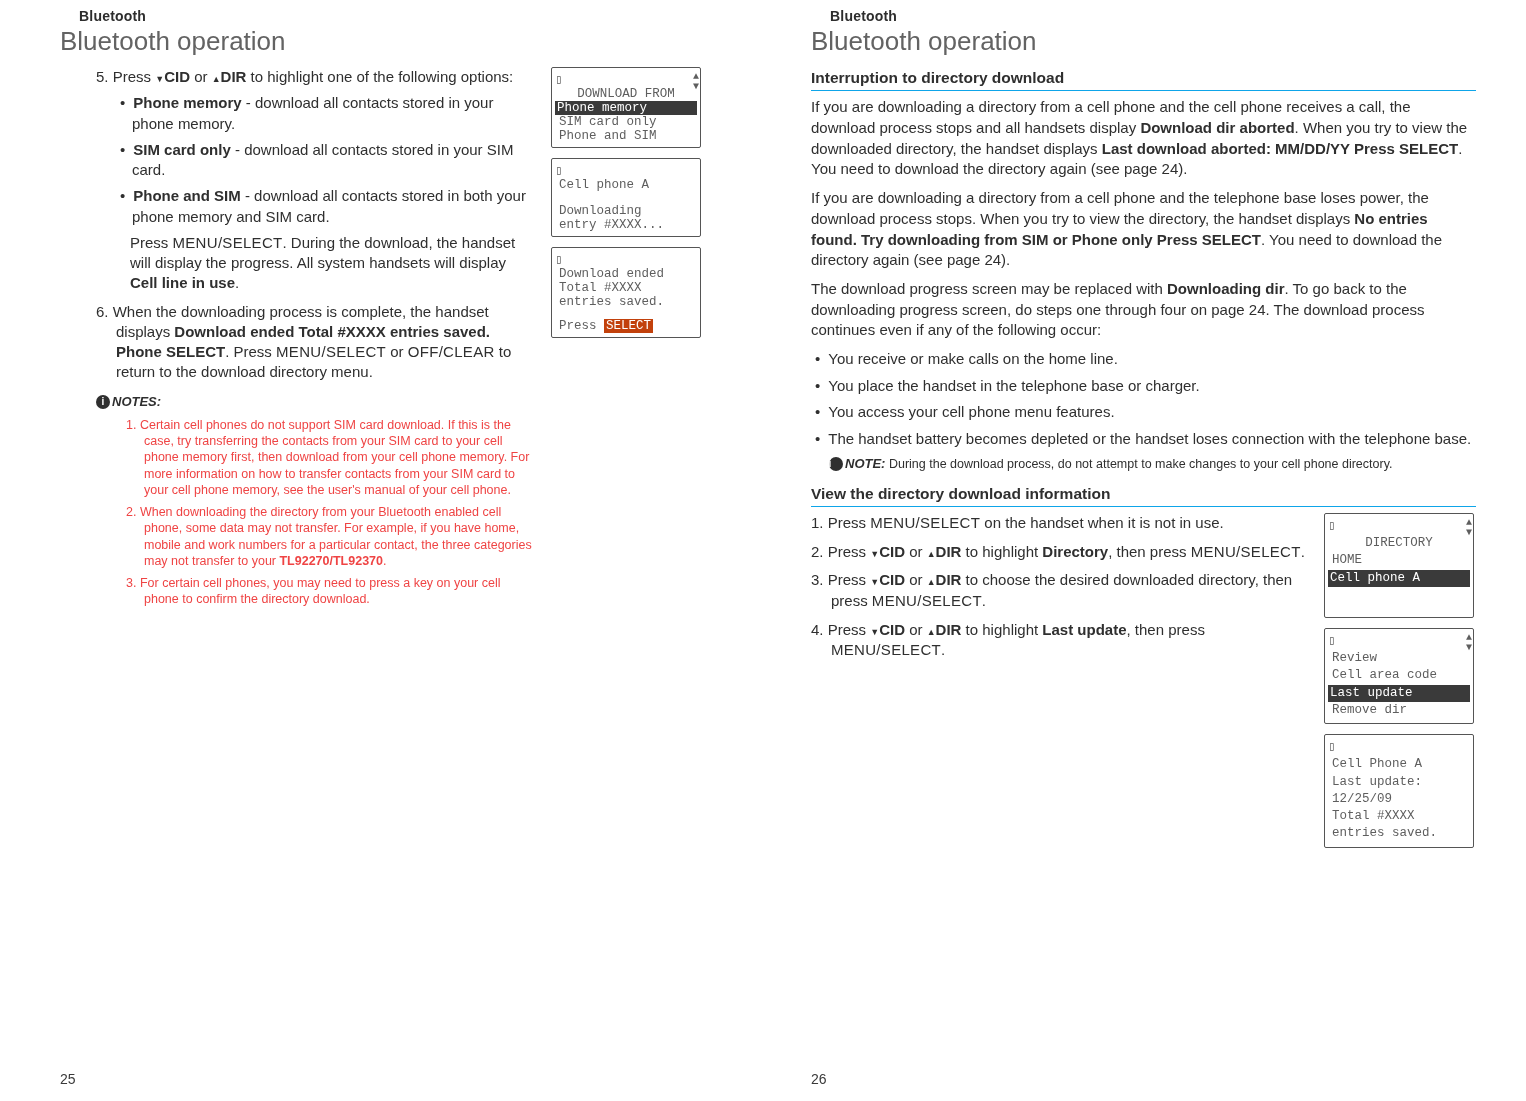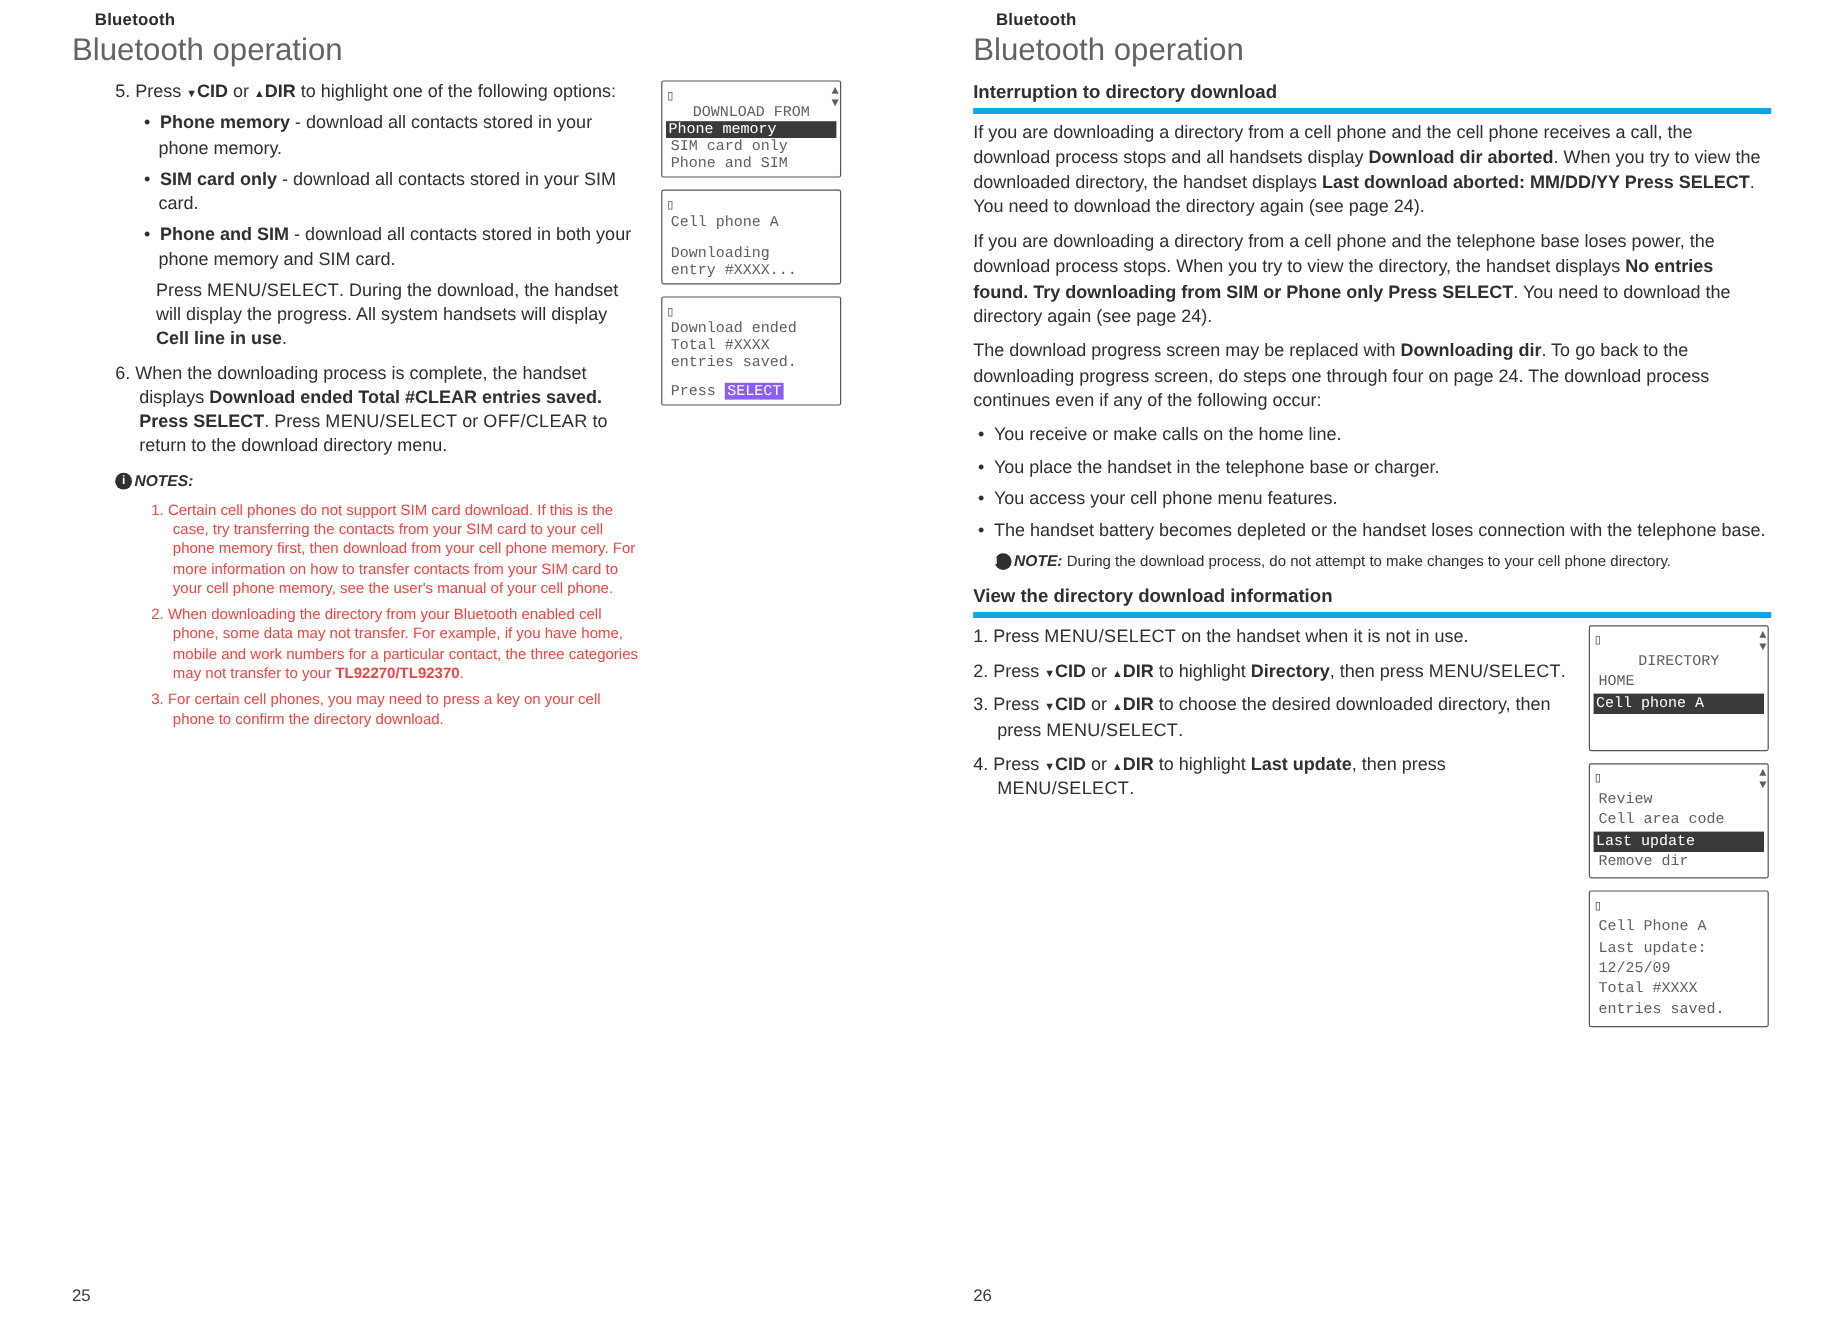--- a/index.html
+++ b/index.html
@@ -37,21 +37,21 @@
   }
   .page-left-body {
     display: flex;
     gap: 14px;
     margin-left: 36px;
   }
   .page-left-text { flex: 1; font-size: 15px; line-height: 1.35; color:#2f2f2f; }
   .page-right-text { font-size: 15px; line-height: 1.38; color:#2f2f2f; }
   .subhead-underline {
     font-weight: bold;
-    border-bottom: 5px solid #0ea5e9;
+    border-bottom: 1px solid #0ea5e9;
     padding-bottom: 2px;
     margin-bottom: 6px;
     font-size: 15.5px;
   }
   .ol-num { list-style: none; }
   .ol-num > li::before {
     content: attr(data-num) ". ";
     font-weight: normal;
   }
   .ol-num > li { margin-bottom: 8px; padding-left: 20px; text-indent: -20px; }
@@ -85,21 +85,21 @@
     font-size: 12.5px;
     color: #5e5e5e;
     margin-bottom: 10px;
     position: relative;
   }
   .lcd .bat { display:inline-block; font-size:12px; }
   .lcd .arrows { float:right; font-size:10px; line-height:1; letter-spacing:-2px; }
   .lcd .ln { margin-left: 4px; white-space: pre; }
   .lcd .hl { background:#3a3a3a; color:#fff; padding:0 2px; display:block; }
   .lcd .center { text-align: center; }
-  .lcd .sel { display:inline-block; background:#8b5cf6; color:#fff; padding:0 2px; }
+  .lcd .sel { display:inline-block; background:#c2410c; color:#fff; padding:0 2px; }
   .tri-up::before { content:"▲"; font-size:9px; }
   .tri-dn::before { content:"▼"; font-size:9px; }
   .page-num {
     position: absolute; bottom: 14px; width: calc(100% - 120px);
     font-size:14px; color:#3a3a3a;
   }
   .right-cols { display:flex; gap:12px; }
   .right-col-text { flex:1; }
   .right-col-lcds { width:152px; flex-shrink:0; }
   .lcd.tall { min-height: 105px; }
@@ -121,21 +121,21 @@
             <ul class="ul-dash" style="margin-top:6px">
               <li><b>Phone memory</b><span> - download all contacts stored in your phone memory.</span></li>
               <li><b>SIM card only</b><span> - download all contacts stored in your SIM card.</span></li>
               <li><b>Phone and SIM</b><span> - download all contacts stored in both your phone memory and SIM card.</span></li>
             </ul>
             <div class="para" style="padding-left:14px; text-indent:0;">
               <span>Press </span><span class="sc">MENU/SELECT</span><span>. During the download, the handset will display the progress. All system handsets will display </span><b>Cell line in use</b><span>.</span>
             </div>
           </li>
           <li data-num="6">
-            <span>When the downloading process is complete, the handset displays </span><b>Download ended Total #CLEAR entries saved. Press SELECT</b><span>. Press </span><span class="sc">MENU/SELECT</span><span> or </span><span class="sc">OFF/CLEAR</span><span> to return to the download directory menu.</span>
+            <span>When the downloading process is complete, the handset displays </span><b>Download ended Total #XXXX entries saved. Phone SELECT</b><span>. Press </span><span class="sc">MENU/SELECT</span><span> or </span><span class="sc">OFF/CLEAR</span><span> to return to the download directory menu.</span>
           </li>
         </ol>
 
         <div style="margin-top:6px; text-indent:0;">
           <span class="info-icon">i</span><span class="notes-label">NOTES:</span>
           <div class="notes-block">
             <ol>
               <li data-num="1">Certain cell phones do not support SIM card download. If this is the case, try transferring the contacts from your SIM card to your cell phone memory first, then download from your cell phone memory. For more information on how to transfer contacts from your SIM card to your cell phone memory, see the user's manual of your cell phone.</li>
               <li data-num="2"><span>When downloading the directory from your Bluetooth enabled cell phone, some data may not transfer. For example, if you have home, mobile and work numbers for a particular contact, the three categories may not transfer to your </span><b>TL92270/TL92370</b><span>.</span></li>
               <li data-num="3">For certain cell phones, you may need to press a key on your cell phone to confirm the directory download.</li>

